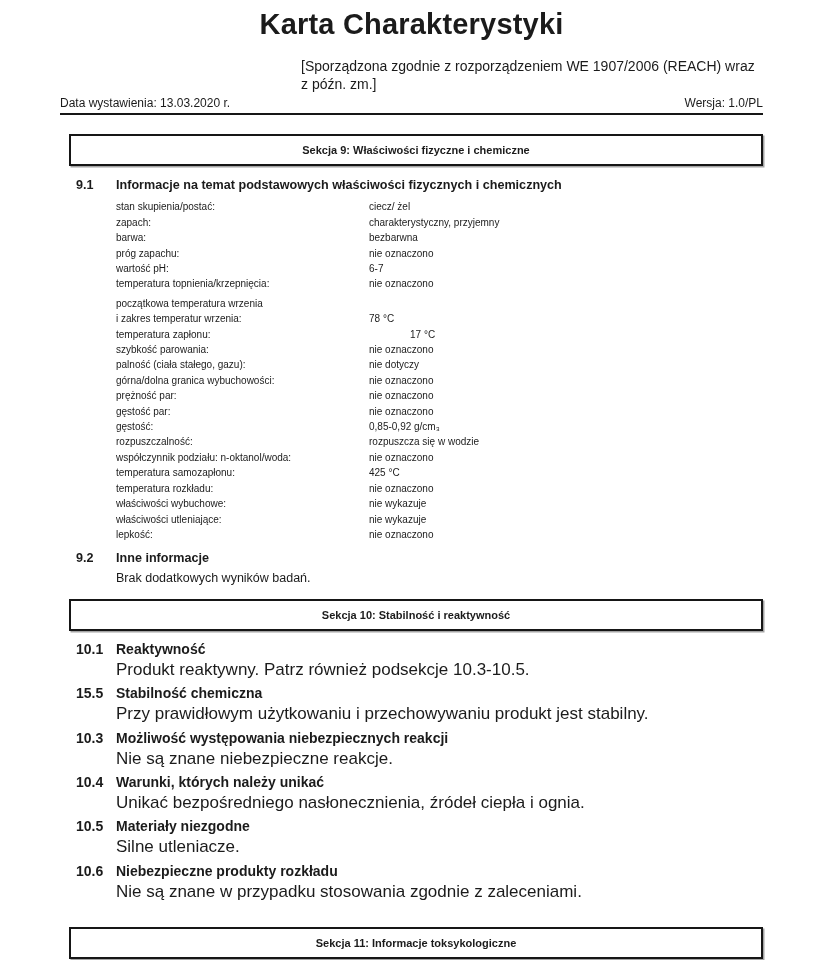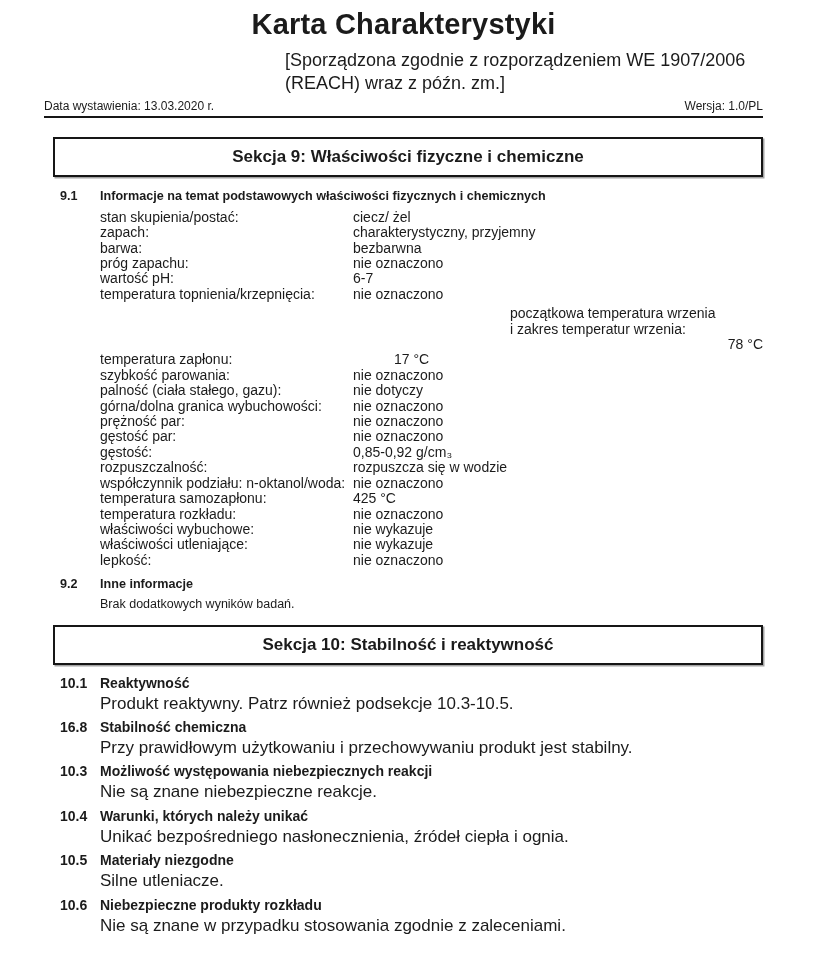--- a/index.html
+++ b/index.html
@@ -2,40 +2,40 @@
 <html><head>
 <meta charset="utf-8">
 <style>
   html, body { margin: 0; padding: 0; background: #ffffff; }
   .page {
     position: relative;
     width: 824px;
     height: 960px;
     margin: 0 auto;
     box-sizing: border-box;
-    padding: 6px 61px 0 44px;
+    padding: 6px 61px 0 60px;
     background: #ffffff;
     color: #1b1b1b;
     font-family: "Liberation Sans", "DejaVu Sans", sans-serif;
     overflow: hidden;
   }
 
   
   .doc-title {
     margin: 0;
     padding-top: 2px;
     text-align: center;
     font-size: 29px;
     font-weight: bold;
     letter-spacing: 0.2px;
   }
   .doc-subtitle {
-    margin: 8px 0 0 241px;
+    margin: 16px 0 0 241px;
     width: 462px;
-    font-size: 18px;
+    font-size: 14px;
     line-height: 1.3;
   }
   .doc-meta {
     margin-top: 3px;
     display: flex;
     justify-content: space-between;
     font-size: 12px;
   }
   .doc-rule {
     margin: 3px 0 0 0;
@@ -43,48 +43,48 @@
     border-top: 2px solid #161616;
   }
 
   
   .section-box {
     margin: 19px 0 0 9px;
     border: 2px solid #161616;
     box-shadow: 1.5px 1.5px 0 rgba(90,90,90,0.55);
     padding: 8px 4px;
     text-align: center;
-    font-size: 17px;
+    font-size: 11px;
     font-weight: bold;
   }
 
   
   .subsec-heading {
     margin: 12px 0 0 16px;
     display: flex;
     font-size: 12.6px;
     font-weight: bold;
     line-height: 15px;
   }
   .subsec-heading .num { flex: none; width: 40px; }
 
   
   .prop-table { margin: 6px 0 0 56px; }
   .prop-row {
     display: flex;
     align-items: flex-end;
-    font-size: 14px;
+    font-size: 10px;
     line-height: 15.4px;
   }
   .prop-row .prop-label {
     flex: none;
     width: 253px;
     white-space: pre-line;
   }
-  .prop-row:nth-child(7) { margin-top: 4px; flex-direction: column; }   
+  .prop-row:nth-child(7) { margin-top: 4px; }   
   .prop-row:nth-child(8) { margin-top: 0; gap: 41px; }
 
   .sub-text {
     margin: 6px 0 0 56px;
     font-size: 12.5px;
     line-height: 15.4px;
   }
 
   
   .sec-item-heading {
@@ -219,21 +219,21 @@
 
   <div class="section-box" style="margin-top:12px;">Sekcja 10: Stabilność i reaktywność</div>
 
   <div class="sec-item-heading" style="margin-top:11px;">
     <span class="num">10.1</span>
     <span>Reaktywność</span>
   </div>
   <p class="sec-item-text">Produkt reaktywny. Patrz również podsekcje 10.3-10.5.</p>
 
   <div class="sec-item-heading">
-    <span class="num">16.8</span>
+    <span class="num">15.5</span>
     <span>Stabilność chemiczna</span>
   </div>
   <p class="sec-item-text">Przy prawidłowym użytkowaniu i przechowywaniu produkt jest stabilny.</p>
 
   <div class="sec-item-heading">
     <span class="num">10.3</span>
     <span>Możliwość występowania niebezpiecznych reakcji</span>
   </div>
   <p class="sec-item-text">Nie są znane niebezpieczne reakcje.</p>
 

